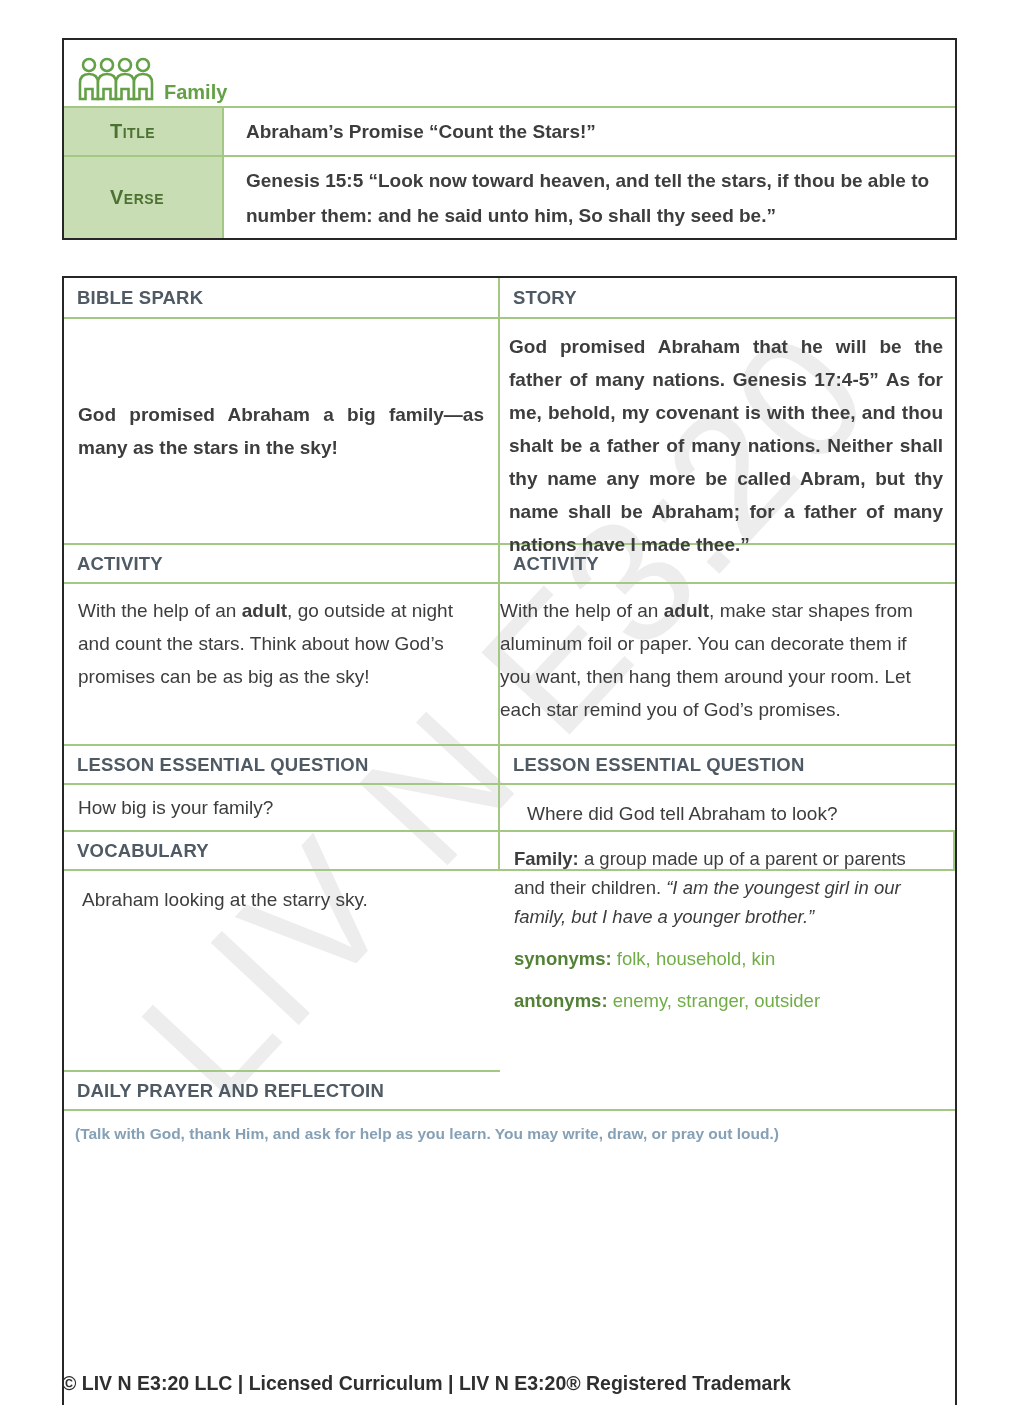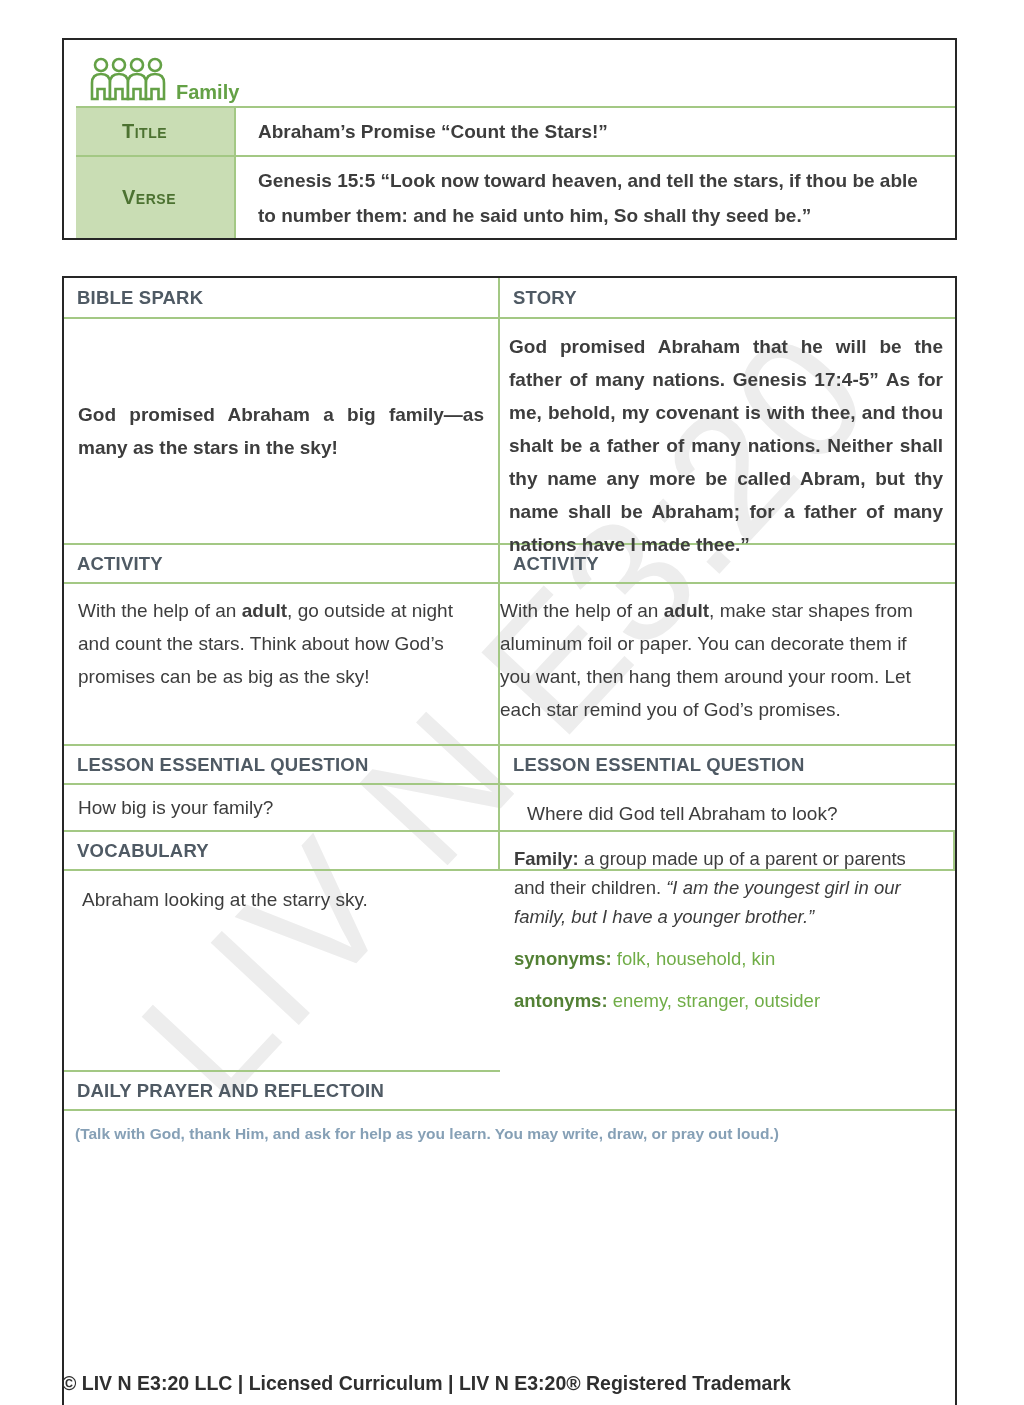--- a/index.html
+++ b/index.html
@@ -27,21 +27,21 @@
     font-size:175px;font-weight:400;letter-spacing:2px;
     color:var(--wm);white-space:nowrap;z-index:0;
     font-family:"Liberation Sans", sans-serif;
   }
 
   
   .top-table{
     position:absolute;left:62px;top:38px;width:895px;height:202px;
     border:2.5px solid var(--black);
     display:grid;grid-template-columns:160px 1fr;grid-template-rows:68px 49px 1fr;
-    z-index:1;background:transparent;padding-left:12px;
+    z-index:1;background:transparent;
   }
   .icon-cell{
     grid-column:1 / span 2;border-bottom:2px solid var(--green-line);
     display:flex;align-items:flex-end;padding:5px 0 3px 10px;
   }
   .family-label{
     font-size:20px;font-weight:700;color:var(--green-mid);
     margin-left:6px;margin-bottom:-1px;
   }
   .label-cell{

